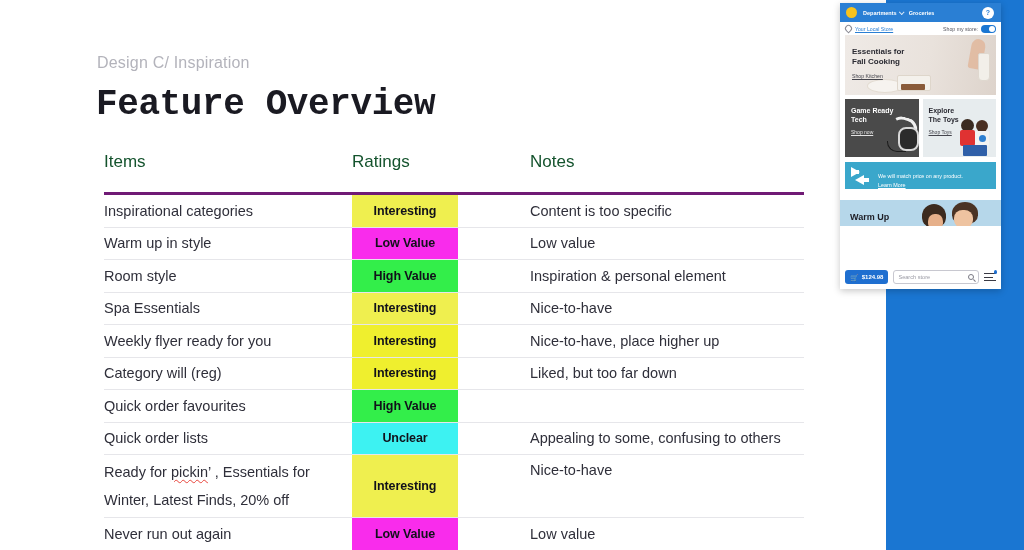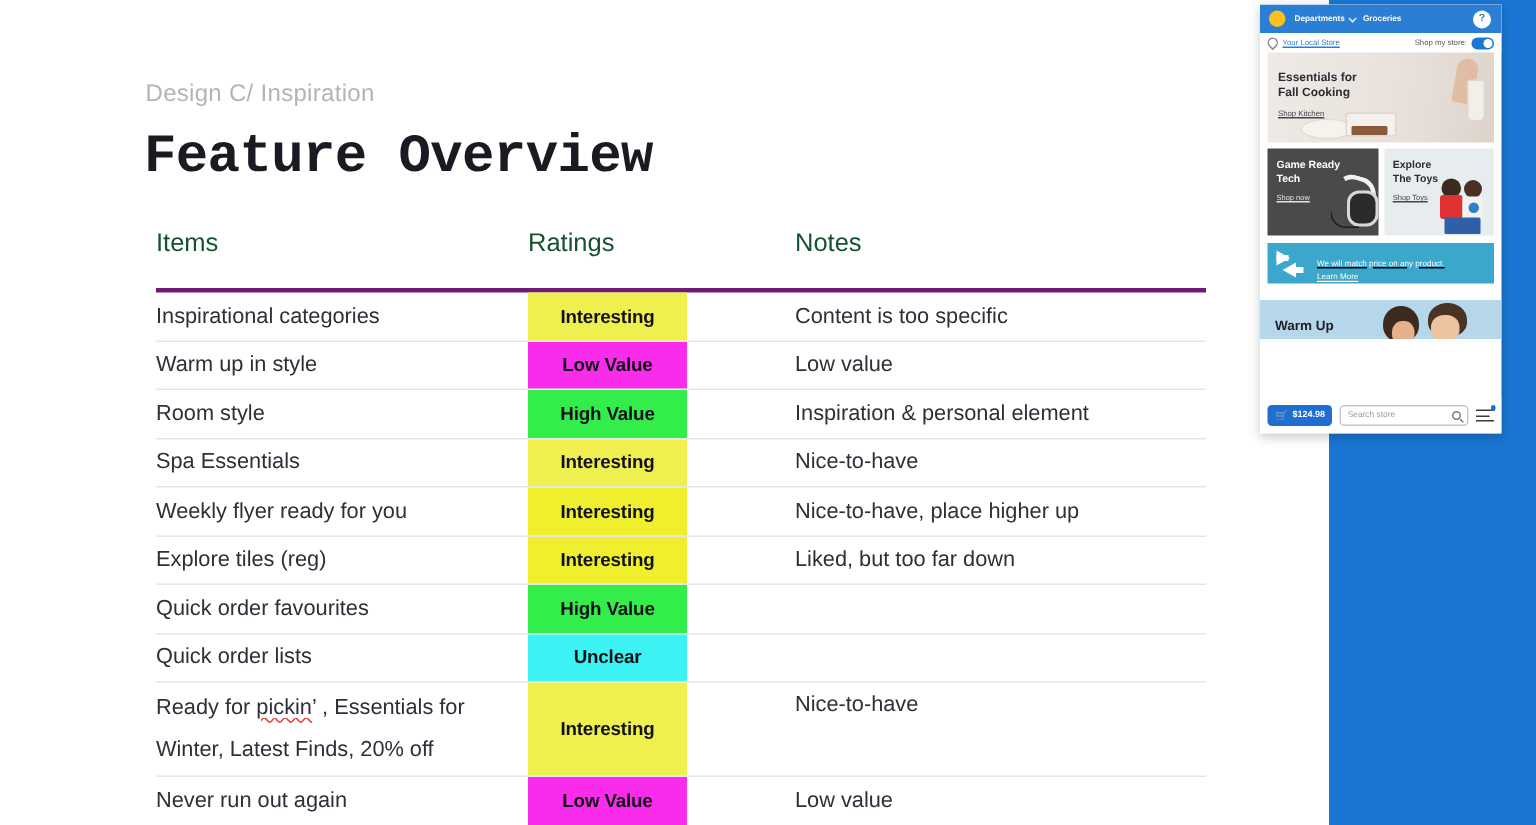--- a/index.html
+++ b/index.html
@@ -235,21 +235,20 @@
     content: "";
     position: absolute;
     right: 1px; top: 1px;
     width: 6px; height: 6px;
     border-radius: 50%;
     background: #fff;
   }
 
   .mock-body {
     padding: 0 5px;
-    text-decoration: underline;
   }
 
   .hero {
     height: 60px;
     background: linear-gradient(100deg, #efeae6 0%, #e9e2dc 55%, #ddd3cb 100%);
     position: relative;
     margin-bottom: 4px;
     overflow: hidden;
   }
   .hero-txt {
@@ -622,21 +621,21 @@
           <div class="cell col-item item-cell">
             <div class="line">Weekly flyer ready for you</div>
           </div>
           <div class="cell col-rating rating-cell">
             <div class="badge" style="background: rgb(239, 239, 46);">Interesting</div>
           </div>
           <div class="cell col-notes notes-cell">Nice-to-have, place higher up</div>
         </div>
         <div class="row">
           <div class="cell col-item item-cell">
-            <div class="line">Explore tiles (reg)</div>
+            <div class="line">Category will (reg)</div>
           </div>
           <div class="cell col-rating rating-cell">
             <div class="badge" style="background: rgb(239, 239, 46);">Interesting</div>
           </div>
           <div class="cell col-notes notes-cell">Liked, but too far down</div>
         </div>
         <div class="row">
           <div class="cell col-item item-cell">
             <div class="line">Quick order favourites</div>
           </div>
@@ -644,20 +643,21 @@
             <div class="badge" style="background: rgb(51, 238, 74);">High Value</div>
           </div>
         </div>
         <div class="row">
           <div class="cell col-item item-cell">
             <div class="line">Quick order lists</div>
           </div>
           <div class="cell col-rating rating-cell">
             <div class="badge" style="background: rgb(61, 242, 242);">Unclear</div>
           </div>
+          <div class="cell col-notes notes-cell">Appealing to some, confusing to others</div>
         </div>
         <div class="row tall">
           <div class="cell col-item item-cell">
             <div class="line">Ready for <span class="misspelled">pickin</span>’ , Essentials for</div>
             <div class="line">Winter, Latest Finds, 20% off</div>
           </div>
           <div class="cell col-rating rating-cell">
             <div class="badge" style="background: rgb(239, 239, 79);">Interesting</div>
           </div>
           <div class="cell col-notes notes-cell">Nice-to-have</div>

